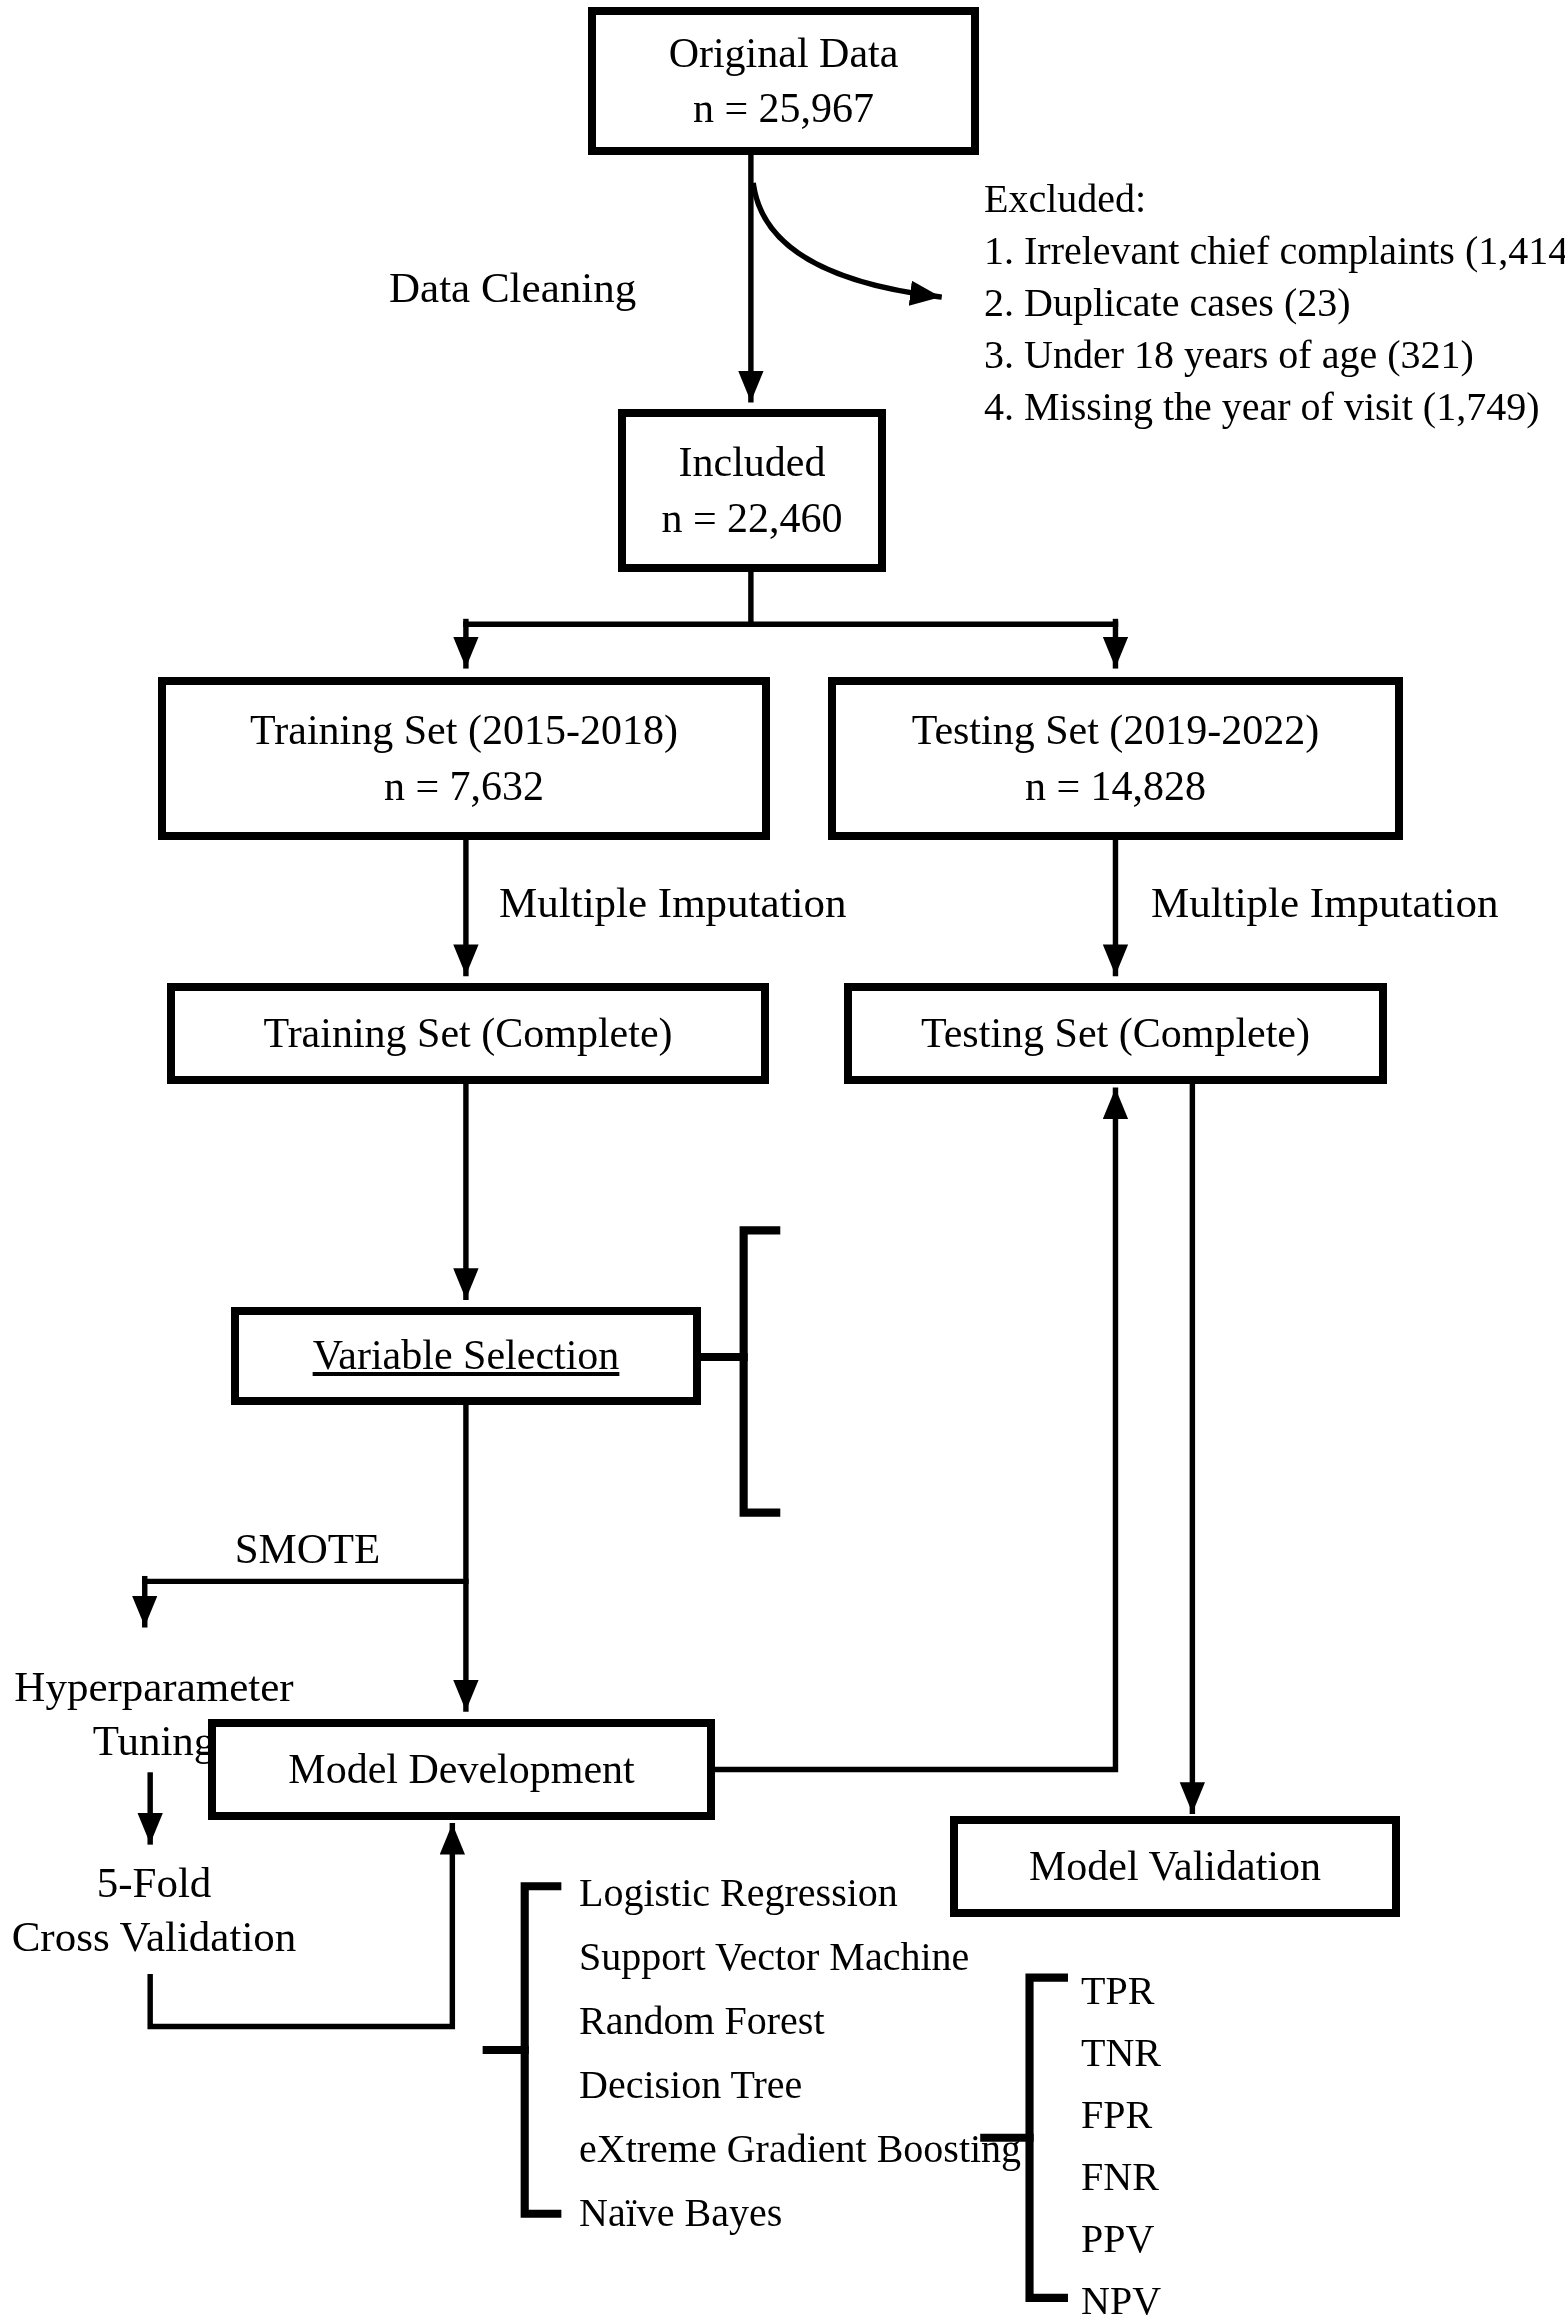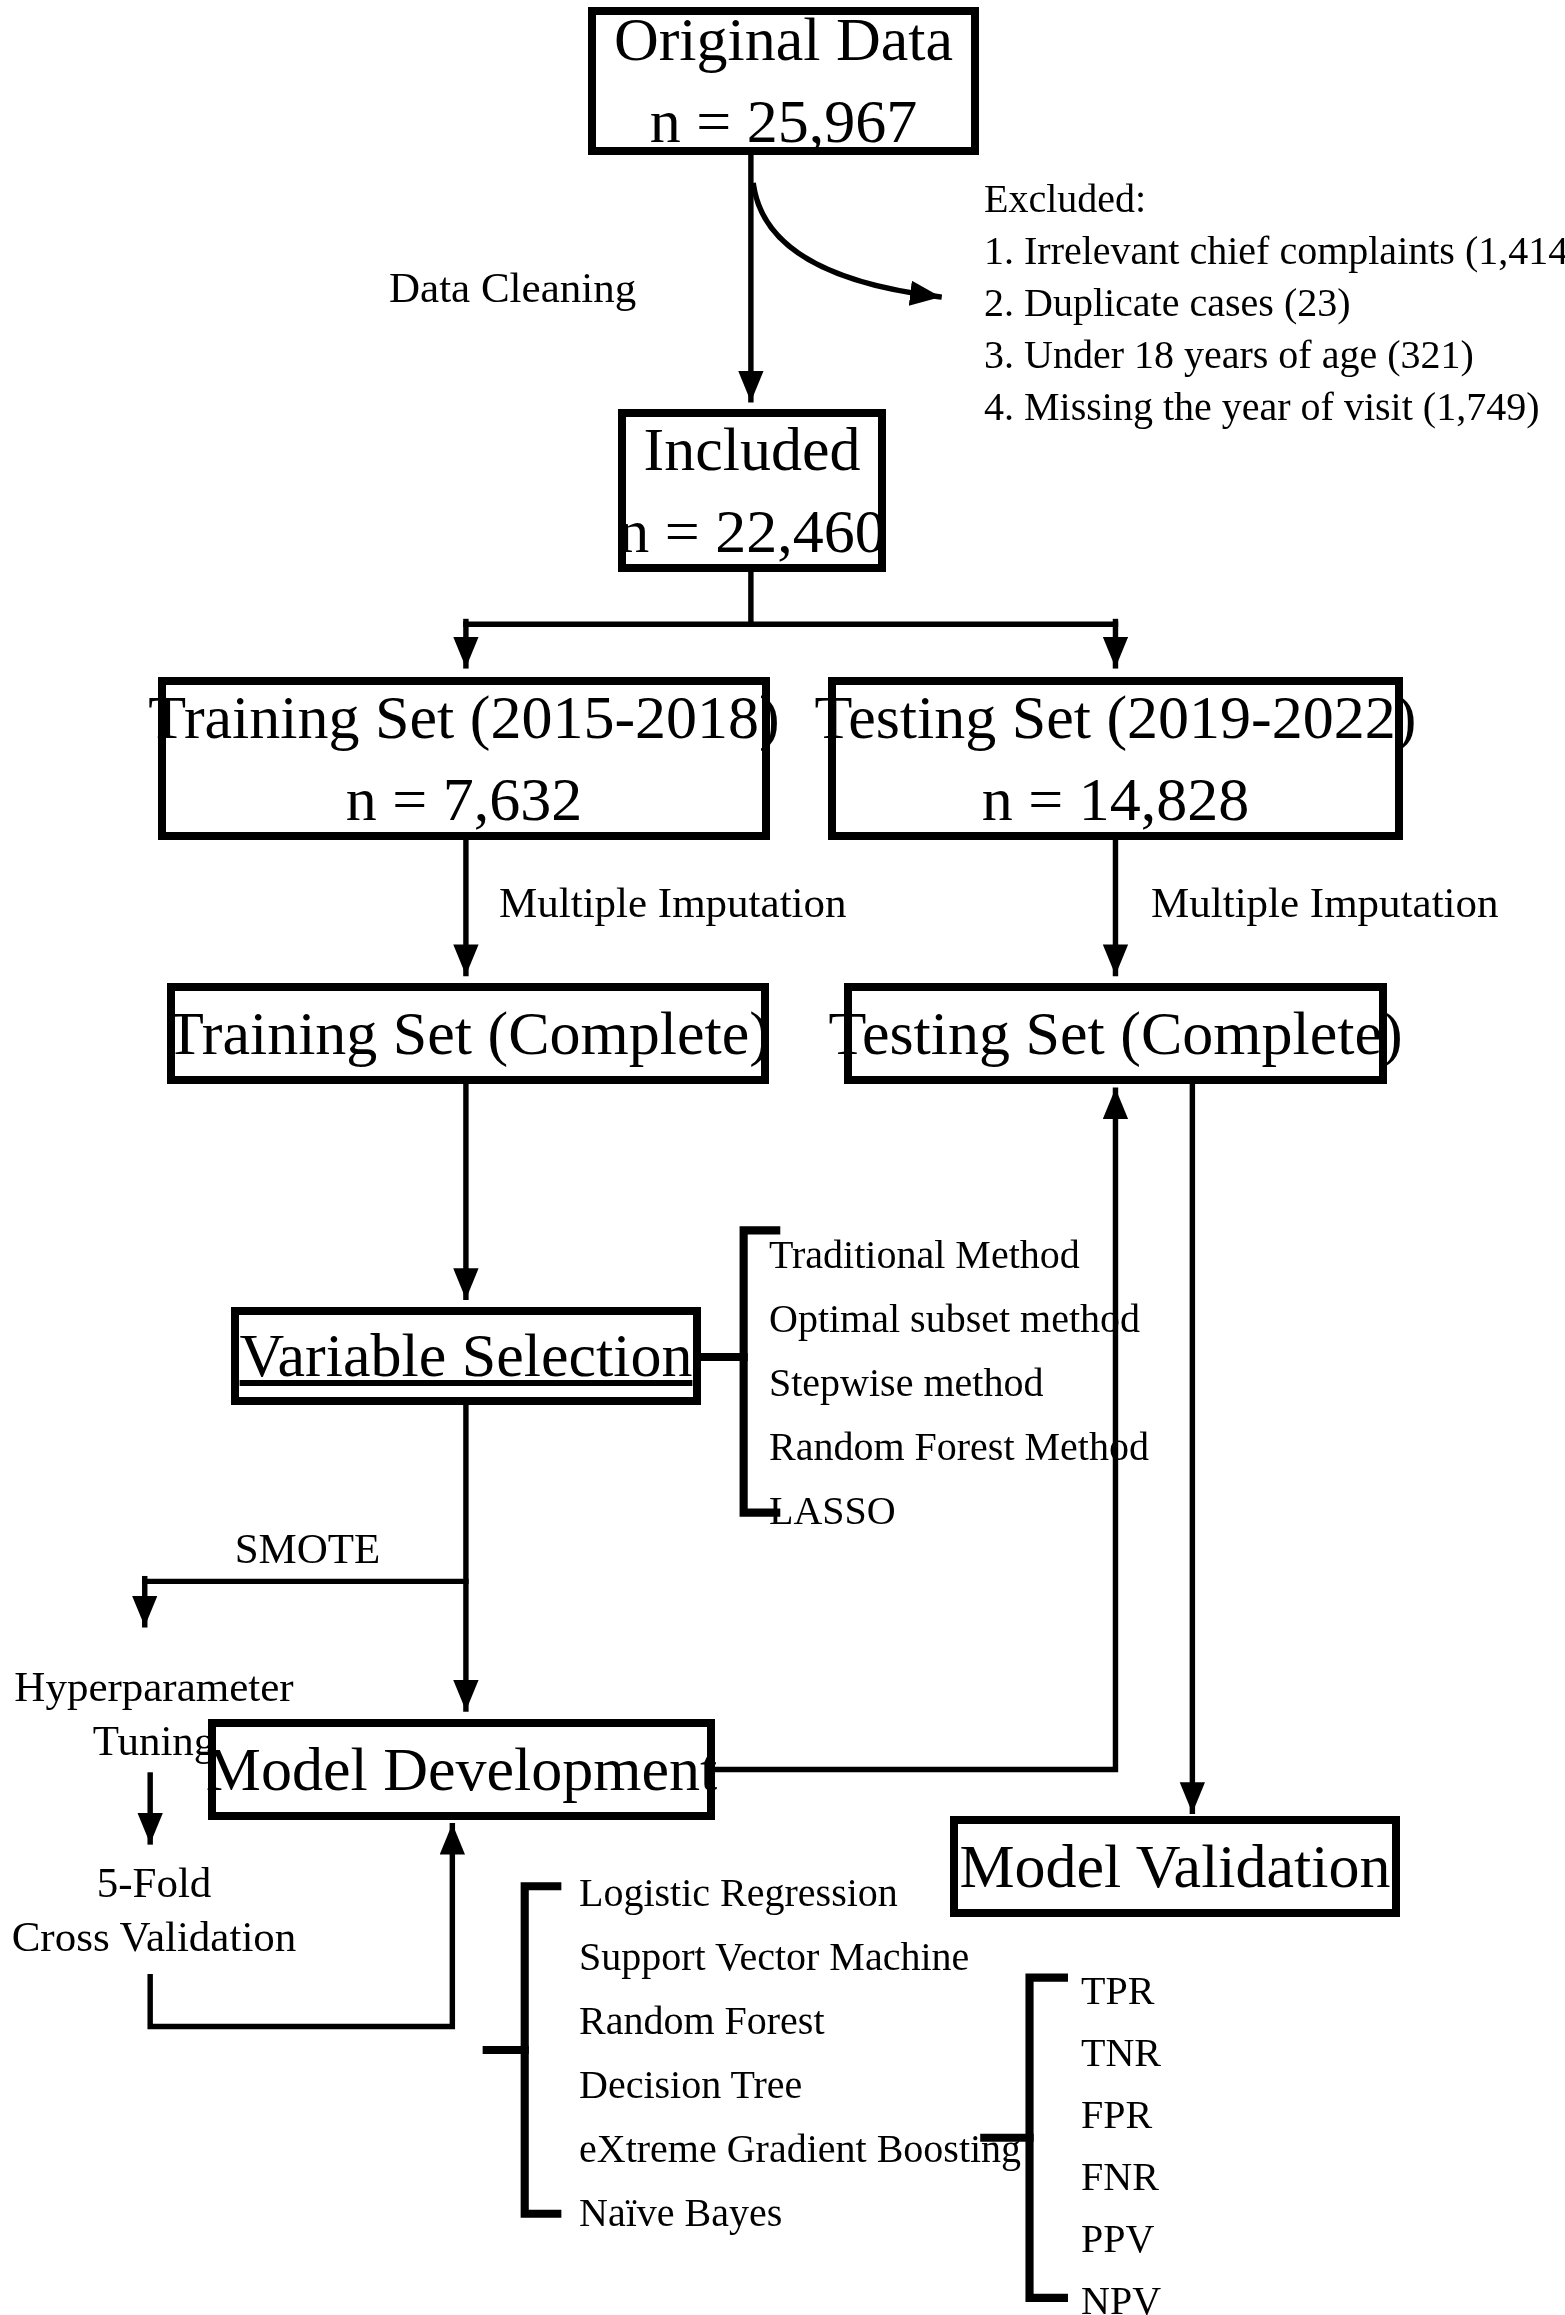--- a/index.html
+++ b/index.html
@@ -23,21 +23,21 @@
     border: 8.1px solid #000000;
     background: #ffffff;
     display: flex;
     flex-direction: column;
     align-items: center;
     justify-content: center;
     text-align: center;
     z-index: 2;
   }
   .node .bt {
-    font-size: 62px;
+    font-size: 42px;
     line-height: 1.32;
     white-space: nowrap;
   }
   .lbl {
     position: absolute;
     font-size: 43px;
     line-height: 1.25;
     white-space: nowrap;
     z-index: 2;
   }
@@ -194,29 +194,20 @@
   <div class="listblock" style="left:984px; top:172px;">
     <div class="excl-line">Excluded:</div>
     <div>
         <div class="excl-line">1. Irrelevant chief complaints (1,414)</div>
         <div class="excl-line">2. Duplicate cases (23)</div>
         <div class="excl-line">3. Under 18 years of age (321)</div>
         <div class="excl-line">4. Missing the year of visit (1,749)</div>
       </div>
   </div>
 
-  <div class="listblock" style="left:769px; top:1222px;">
-    <div>
-        <div class="row71">Traditional Method</div>
-        <div class="row71">Optimal subset method</div>
-        <div class="row71">Stepwise method</div>
-        <div class="row71">Random Forest Method</div>
-        <div class="row71">LASSO</div>
-      </div>
-  </div>
 
   <div class="listblock" style="left:579px; top:1860px;">
     <div>
         <div class="row71">Logistic Regression</div>
         <div class="row71">Support Vector Machine</div>
         <div class="row71">Random Forest</div>
         <div class="row71">Decision Tree</div>
         <div class="row71">eXtreme Gradient Boosting</div>
         <div class="row71">Naïve Bayes</div>
       </div>

